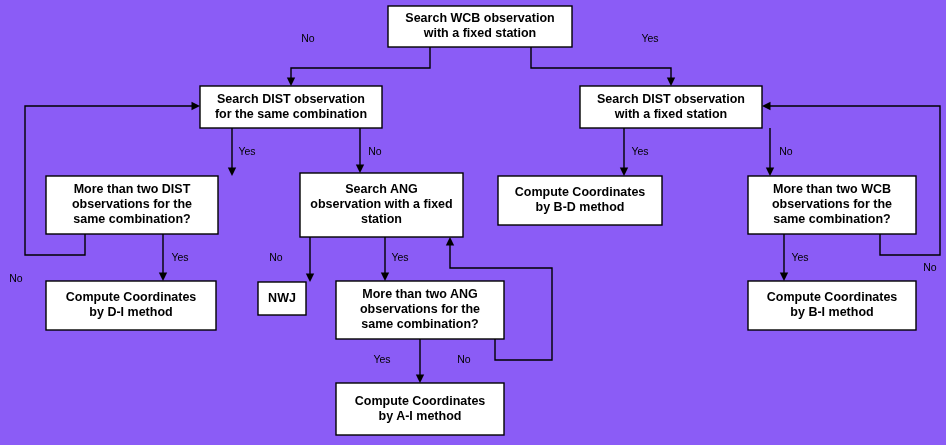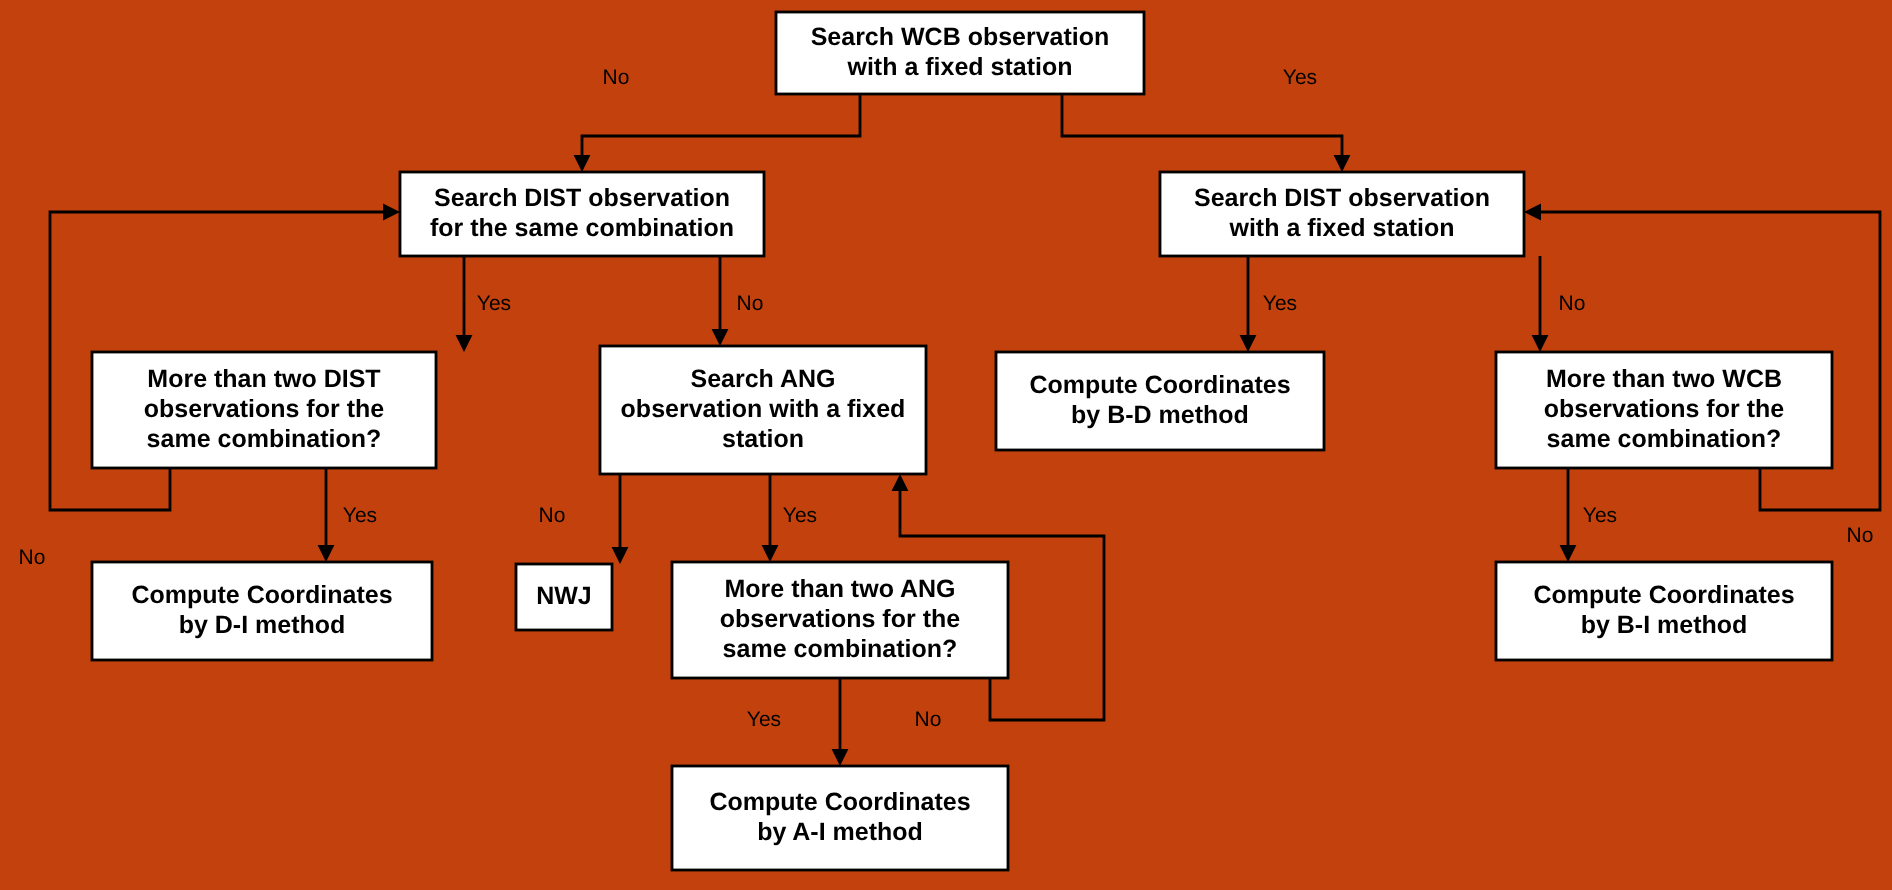--- a/index.html
+++ b/index.html
@@ -7,21 +7,21 @@
     padding: 0;
     background: #ffffff;
   }
   body {
     font-family: "Liberation Sans", sans-serif;
   }
   #flowchart-root {
     position: relative;
     width: 946px;
     height: 445px;
-    background: #c2410c;
+    background: #8b5cf6;
     overflow: hidden;
   }
   svg.fc {
     position: absolute;
     left: 0;
     top: 0;
     width: 946px;
     height: 445px;
   }
   .node-rect {

